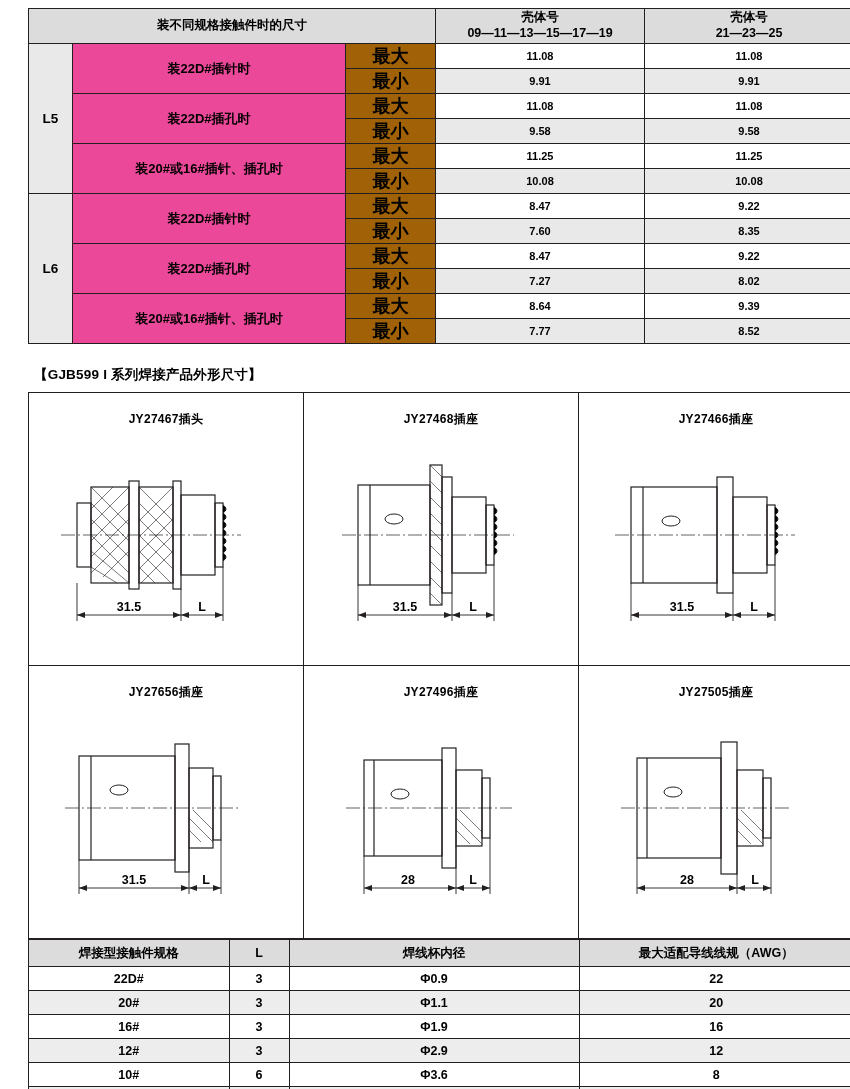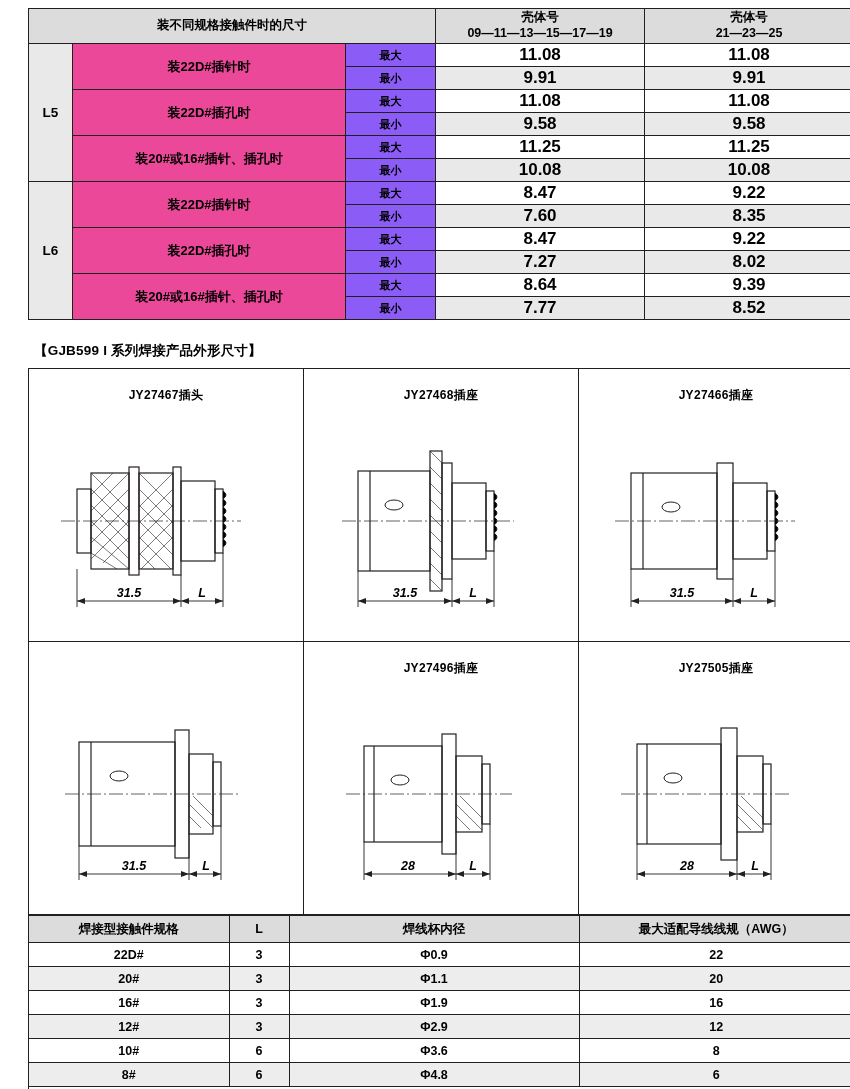--- a/index.html
+++ b/index.html
@@ -27,21 +27,21 @@
   table.dim {
     border-collapse: collapse;
     width: 826px;
     margin: 0 auto;
     table-layout: fixed;
   }
   table.dim td, table.dim th {
     border: 1px solid #231f20;
     text-align: center;
     vertical-align: middle;
-    font-size: 17px;
+    font-size: 11px;
     font-weight: bold;
     padding: 0;
     height: 22px;
     background: #ffffff;
     font-family: "Liberation Sans", sans-serif;
   }
   table.dim .hdr {
     background: #dcdcdc;
     height: 34px;
     line-height: 1.25;
@@ -52,22 +52,22 @@
   }
   table.dim .lbl {
     background: #ec4899;
     font-size: 13px;
   }
   table.dim .grpname {
     background: #e9e9e9;
     font-size: 13.5px;
   }
   table.dim .minmax {
-    background: #8b5cf6;
-    font-size: 11px;
+    background: #a16207;
+    font-size: 18px;
   }
   .hdr .l1 { display:block; }
   .hdr .l2 { display:block; }
 
   
   .section-caption {
     margin: 22px 0 8px 6px;
     font-size: 13.5px;
     font-weight: bold;
     letter-spacing: 0.2px;
@@ -94,23 +94,22 @@
   .drawcell + .drawcell { border-left: 1px solid #231f20; }
   .draw-title {
     text-align: center;
     font-size: 12px;
     font-weight: bold;
     padding-top: 18px;
     letter-spacing: 0.3px;
   }
   .svgwrap {
     position: absolute;
-    left: 0; right: 0; top: 42px;
+    left: 0; right: 0; top: 32px;
     height: 228px;
-    font-style: italic;
   }
   .svgwrap svg { display: block; margin: 0 auto; }
 
   
   table.spec {
     width: 100%;
     border-collapse: collapse;
     table-layout: fixed;
   }
   table.spec td {
@@ -364,20 +363,21 @@
             <text x="91" y="186" font-family="Liberation Sans, sans-serif" font-size="12.5" font-weight="bold" fill="#000" text-anchor="middle">31.5</text>
             <text x="163" y="186" font-family="Liberation Sans, sans-serif" font-size="12.5" font-weight="bold" fill="#000" text-anchor="middle">L</text>
           </svg>
         </div>
       </div>
     </div>
 
     <div class="drawrow">
 
       <div class="drawcell">
+        <div class="draw-title">JY27656插座</div>
         <div class="svgwrap">
           <svg width="250" height="228" viewBox="0 0 250 228">
             <g fill="none" stroke="#231f20" stroke-width="1.2">
               <rect x="38" y="58" width="96" height="104"></rect>
               <line x1="50" y1="58" x2="50" y2="162"></line>
               <rect x="134" y="46" width="14" height="128"></rect>
               <rect x="148" y="70" width="24" height="80"></rect>
               <rect x="172" y="78" width="8" height="64"></rect>
             </g>
             <g stroke="#231f20" stroke-width="0.6">

